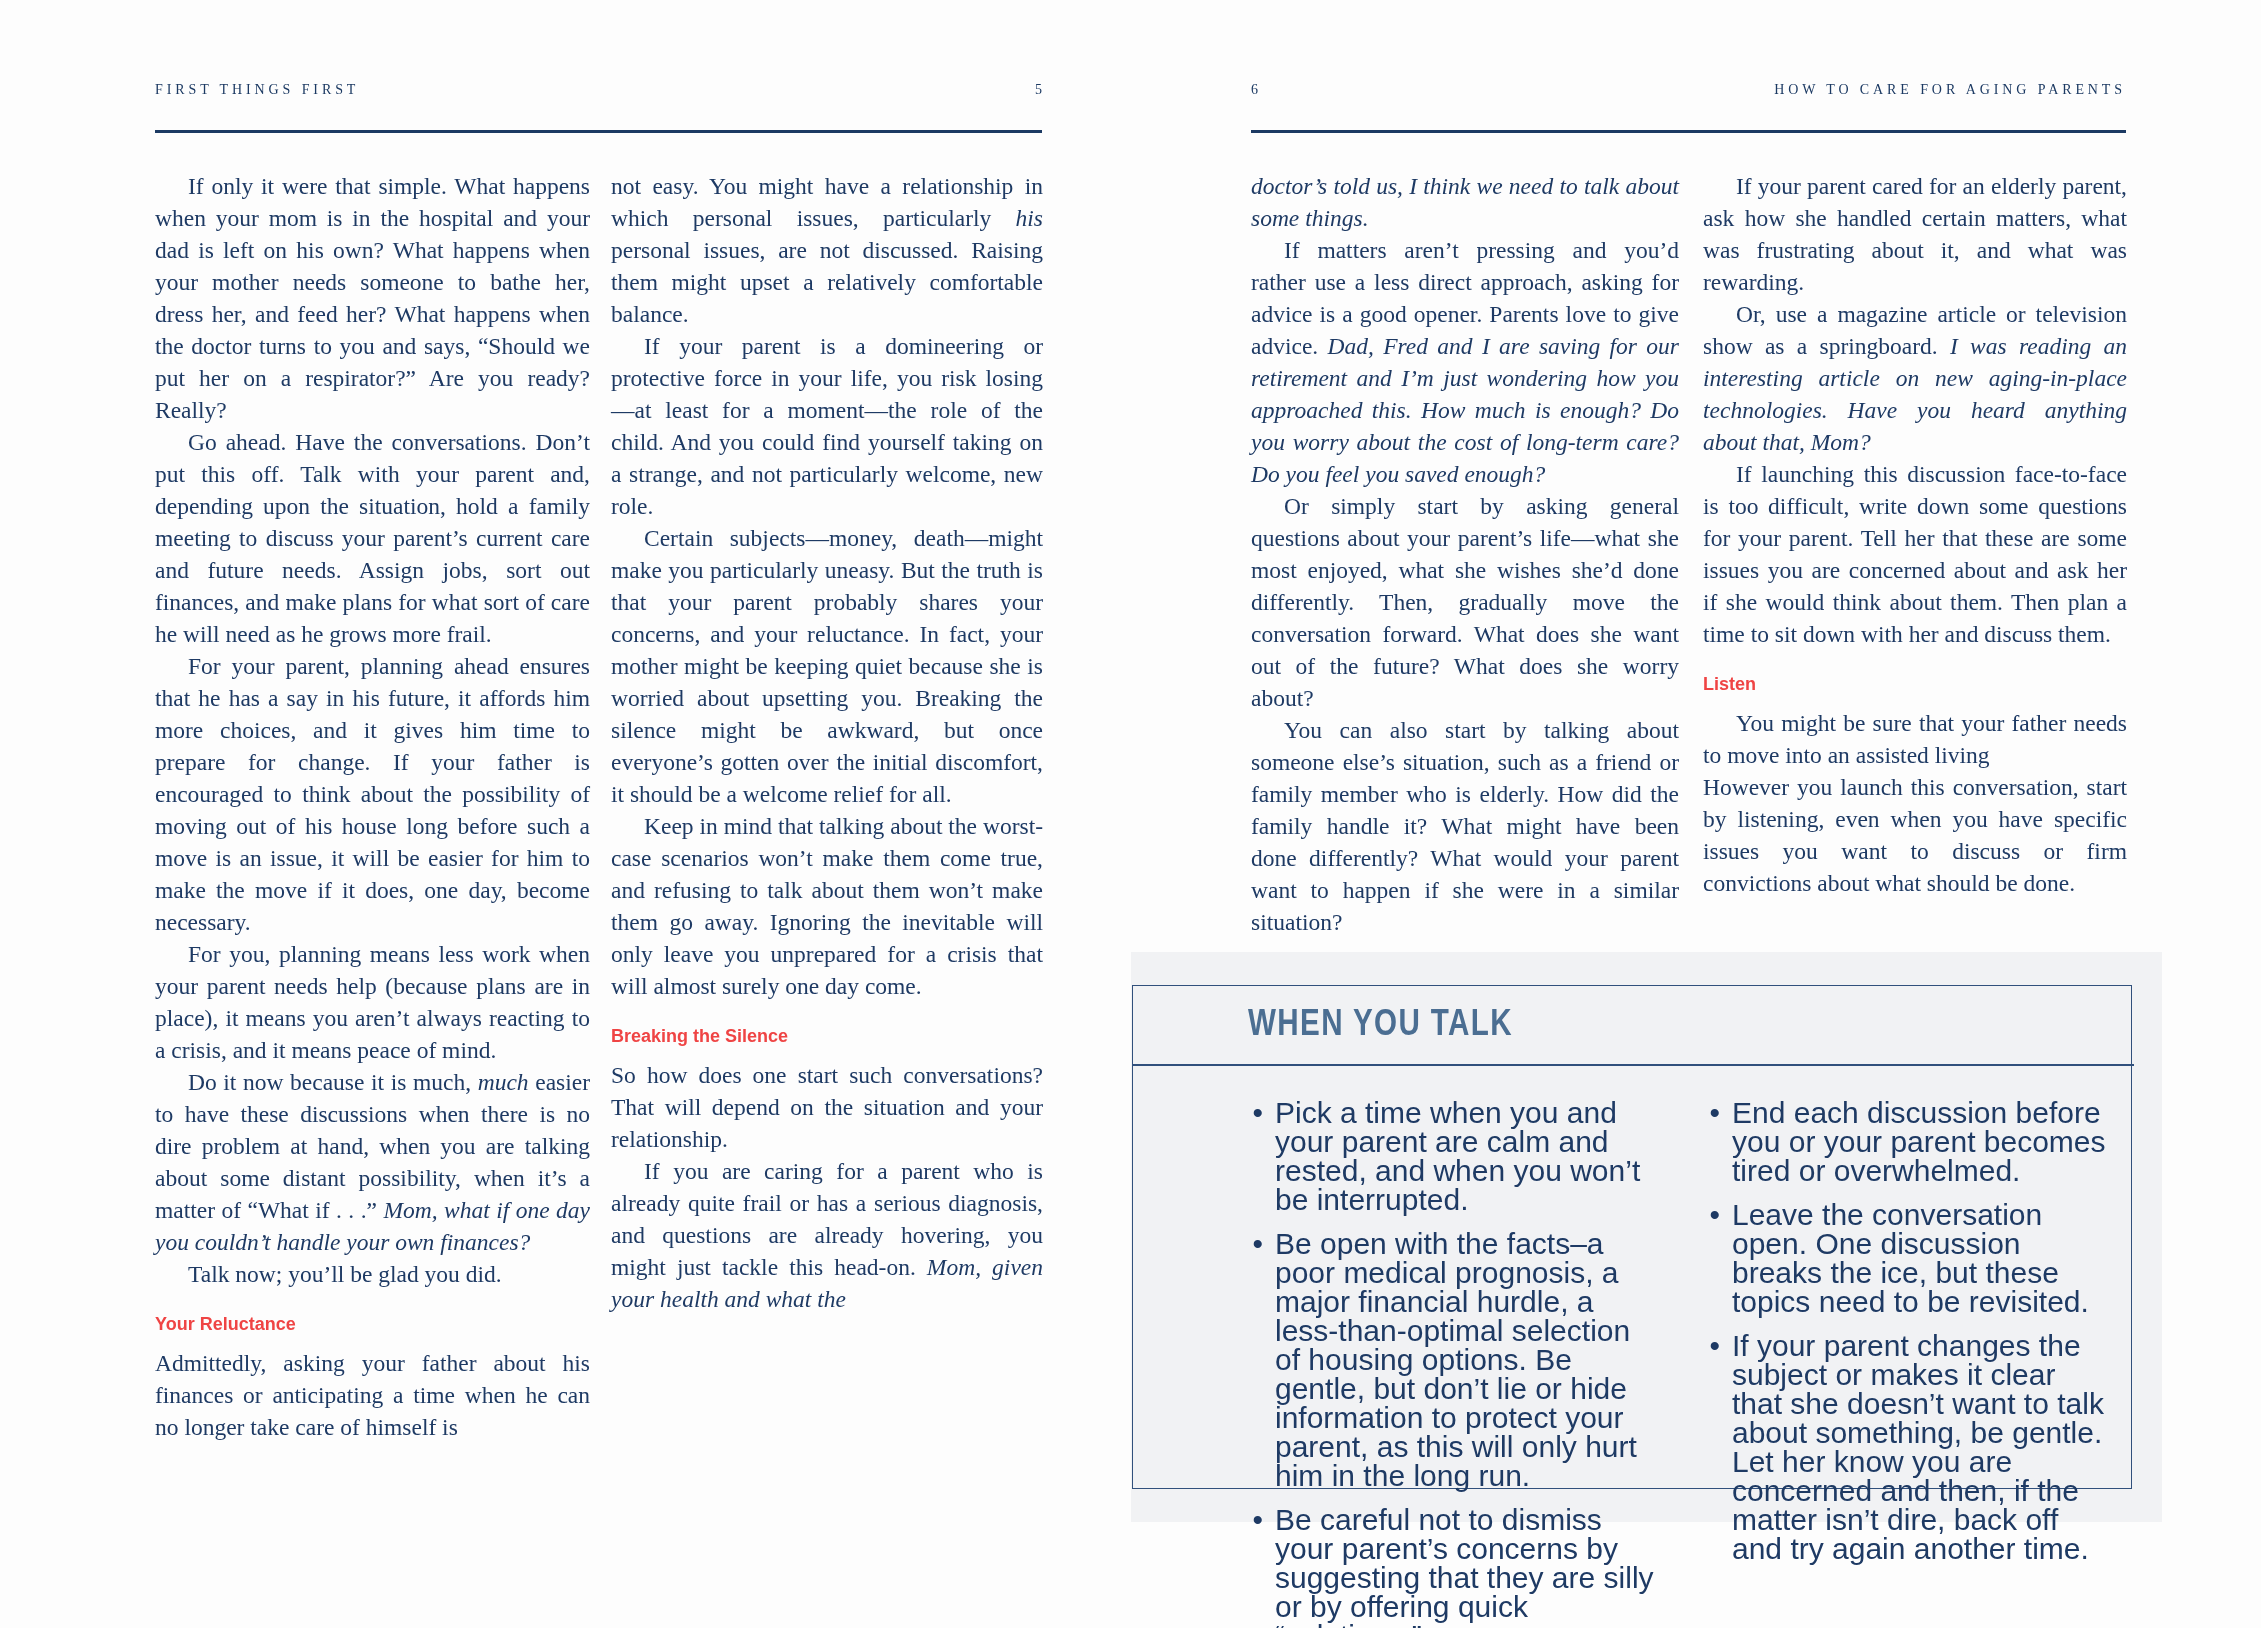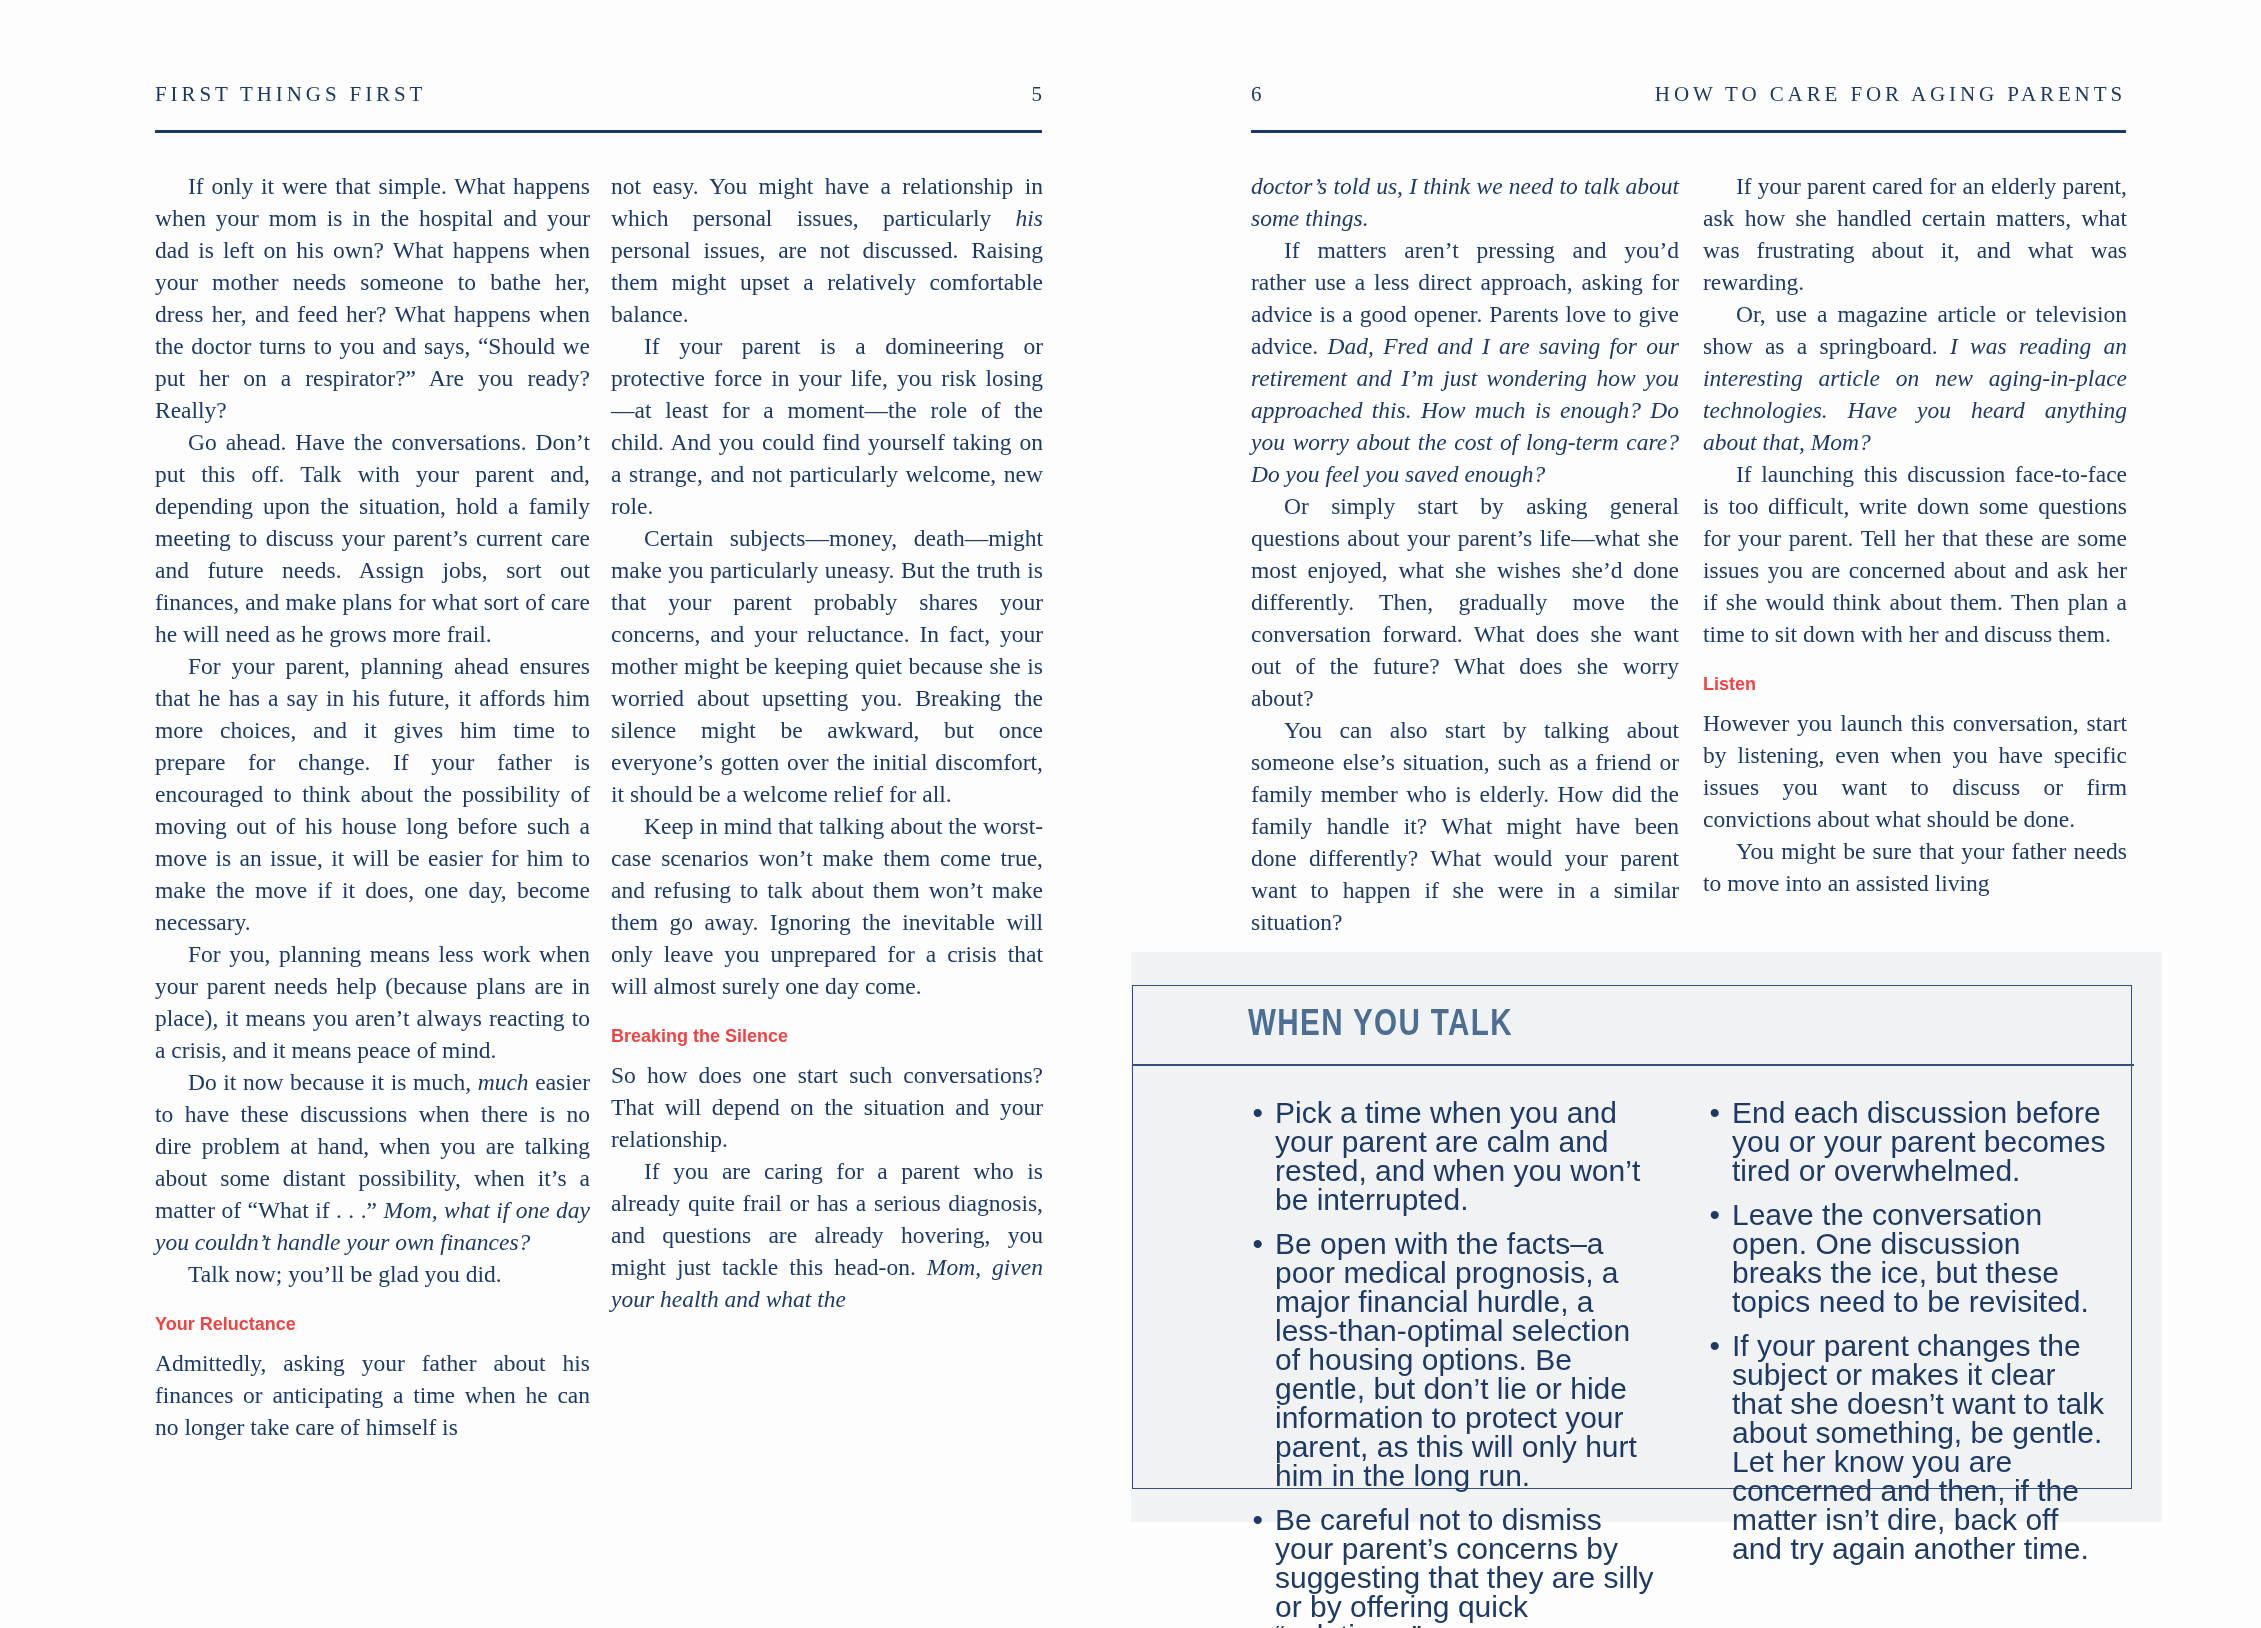--- a/index.html
+++ b/index.html
@@ -3,21 +3,21 @@
 <meta charset="utf-8">
 <style>
   html,body{margin:0;padding:0;}
   body{
     width:2261px;height:1628px;position:relative;
     background:#fdfdfd;overflow:hidden;
     font-family:"Liberation Serif", serif;
   }
   .runhead{
     position:absolute;top:82px;display:flex;justify-content:space-between;
-    font-family:"Liberation Serif", serif;font-size:21px;
+    font-family:"Liberation Serif", serif;font-size:14px;
     letter-spacing:3.9px;color:#1c3a63;font-variant:normal;
   }
   .runhead .pagenum{letter-spacing:0;}
   #head-left{left:155px;width:887px;}
   #head-right{left:1251px;width:875px;}
   .rule{position:absolute;top:130px;height:2.6px;background:#1c3a63;}
   #rule-left{left:155px;width:887px;}
   #rule-right{left:1251px;width:875px;}
 
   .col{
@@ -95,22 +95,22 @@
     <p class="para"><em>doctor’s told us, I think we need to talk about some things.</em></p>
     <p class="para ind"><span>If matters aren’t pressing and you’d rather use a less direct approach, asking for advice is a good opener. Parents love to give advice. </span><em>Dad, Fred and I are saving for our retirement and I’m just wondering how you approached this. How much is enough? Do you worry about the cost of long-term care? Do you feel you saved enough?</em></p>
     <p class="para ind"><span>Or simply start by asking general questions about your parent’s life—what she most enjoyed, what she wishes she’d done differently. Then, gradually move the conversation forward. What does she want out of the future? What does she worry about?</span></p>
     <p class="para ind"><span>You can also start by talking about someone else’s situation, such as a friend or family member who is elderly. How did the family handle it? What might have been done differently? What would your parent want to happen if she were in a similar situation?</span></p>
   </div>
 <div class="col" id="col-r2">
     <p class="para ind"><span>If your parent cared for an elderly parent, ask how she handled certain matters, what was frustrating about it, and what was rewarding.</span></p>
     <p class="para ind"><span>Or, use a magazine article or television show as a springboard. </span><em>I was reading an interesting article on new aging-in-place technologies. Have you heard anything about that, Mom?</em></p>
     <p class="para ind"><span>If launching this discussion face-to-face is too difficult, write down some questions for your parent. Tell her that these are some issues you are concerned about and ask her if she would think about them. Then plan a time to sit down with her and discuss them.</span></p>
     <div class="subhead">Listen</div>
+    <p class="para ind"><span>You might be sure that your father needs to move into an assisted living</span></p>
     <p class="para"><span>However you launch this conversation, start by listening, even when you have specific issues you want to discuss or firm convictions about what should be done.</span></p>
-    <p class="para ind"><span>You might be sure that your father needs to move into an assisted living</span></p>
   </div>
 
 <section>
   <div class="panel"></div>
   <div class="panel-border"></div>
   <div class="callout-title">WHEN YOU TALK</div>
   <div class="divider"></div>
   <ul class="blist" id="blist-a">
       <li>Pick a time when you and your parent are calm and rested, and when you won’t be interrupted.</li>
       <li>Be open with the facts–a poor medical prognosis, a major financial hurdle, a less-than-optimal selection of housing options. Be gentle, but don’t lie or hide information to protect your parent, as this will only hurt him in the long run.</li>

